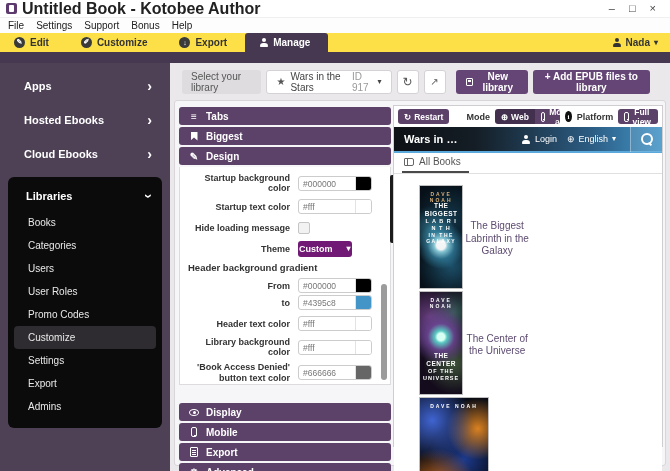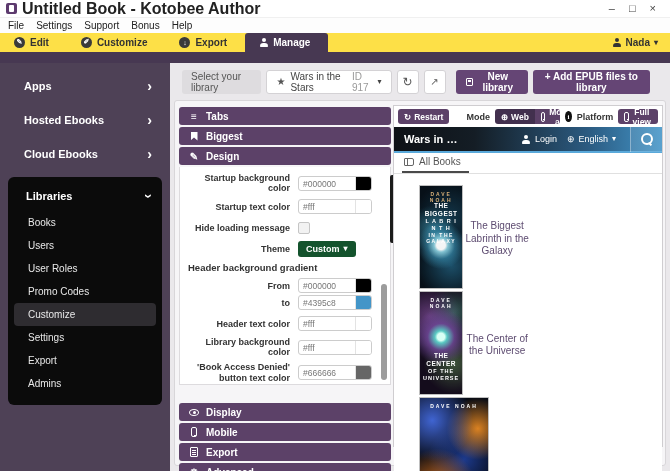--- a/index.html
+++ b/index.html
@@ -70,21 +70,21 @@
   .doc { width:8px; height:10px; border:1px solid #fff; border-radius:1px; position:relative;}
   .doc::after{content:""; position:absolute; top:2px; left:1px; right:1px; height:1px; background:#fff; box-shadow:0 2px 0 #fff, 0 4px 0 #fff;}
 
   .designbody { background:#fff; border:1px solid #dddbde; border-top:none; padding:6px 14px 4px 6px; height:218px; overflow:hidden; position:relative; margin-bottom:18px;}
   .frow { display:flex; align-items:center; margin-bottom:5px; min-height:16px;}
   .frow label { width:112px; text-align:right; padding-right:8px; font-size:9px; font-weight:bold; color:#333; line-height:1.15;}
   .inputgrp { display:flex; width:74px; height:15px; border:1px solid #ccc; border-radius:3px; overflow:hidden; background:#fff; cursor:text;}
   .ival { flex:1; font-size:8.5px; color:#777; padding:2px 4px; white-space:nowrap;}
   .swatch { width:16px; border-left:1px solid #e3e3e3; }
   .checkbox { width:12px; height:12px; background:#f2f2f2; border:1px solid #c5c5c5; border-radius:2px; cursor:pointer;}
-  .themebtn { background:#14532d; color:#fff; border:none; border-radius:3px; font-size:9px; font-weight:bold; padding:3px 8px; display:flex; align-items:center; gap:4px; cursor:pointer;}
+  .themebtn { background:#701a75; color:#fff; border:none; border-radius:3px; font-size:9px; font-weight:bold; padding:3px 1px; display:flex; align-items:center; gap:14px; cursor:pointer;}
   .sectlabel { font-size:9.5px; font-weight:bold; color:#333; margin:3px 0 5px 2px;}
   .gradrow { margin-bottom:1px; }
 
   .scrollthumb-inner { position:absolute; right:3px; top:117px; width:6px; height:96px; background:#9c9c9c; border-radius:3px; cursor:pointer;}
   .scrollthumb-outer { position:absolute; left:211px; top:68px; width:5px; height:68px; background:#1b1b1b; border-radius:2px; cursor:pointer;}
 
   
   .preview { position:absolute; top:4px; left:218px; width:270px; height:342px; background:#fff; border:1px solid #cfcdd0; }
   .ctrlrow { height:21px; display:flex; align-items:center; gap:5px; padding:0 4px;}
   .minibtn { height:15px; display:flex; align-items:center; gap:3px; background:#5c4168; color:#fff; font-size:8.5px; font-weight:bold; border:none; border-radius:3px; padding:0 6px; cursor:pointer;}
@@ -205,20 +205,23 @@
     </div>
     <div class="libbox">
       <div class="libhead">
         <span>Libraries</span>
         <span class="chev">›</span>
       </div>
       <div class="libitem">
           <span>Books</span>
         </div>
       <div class="libitem">
+          <span>Categories</span>
+        </div>
+      <div class="libitem">
           <span>Users</span>
         </div>
       <div class="libitem">
           <span>User Roles</span>
         </div>
       <div class="libitem">
           <span>Promo Codes</span>
         </div>
       <div class="libitem active">
           <span>Customize</span>

